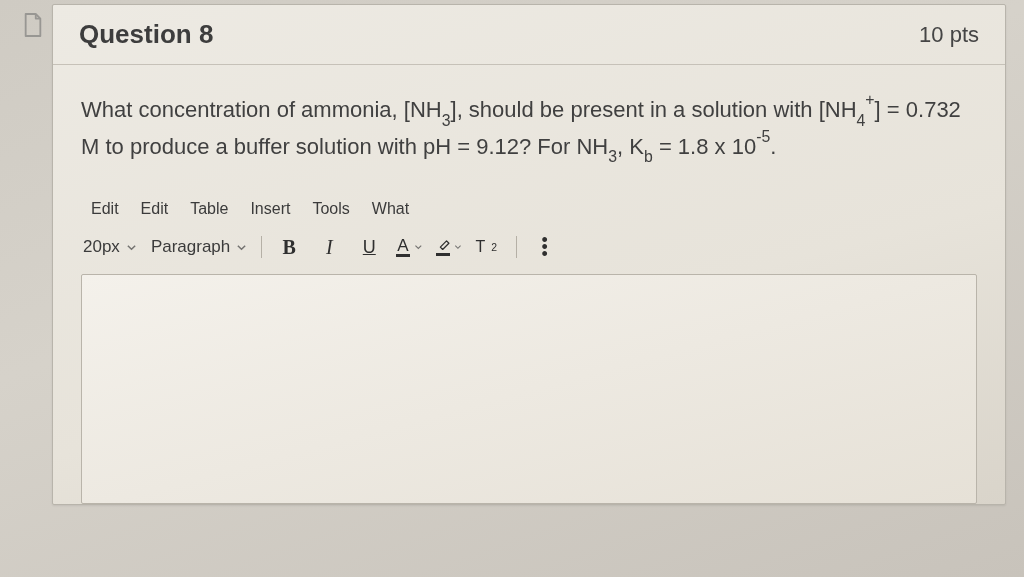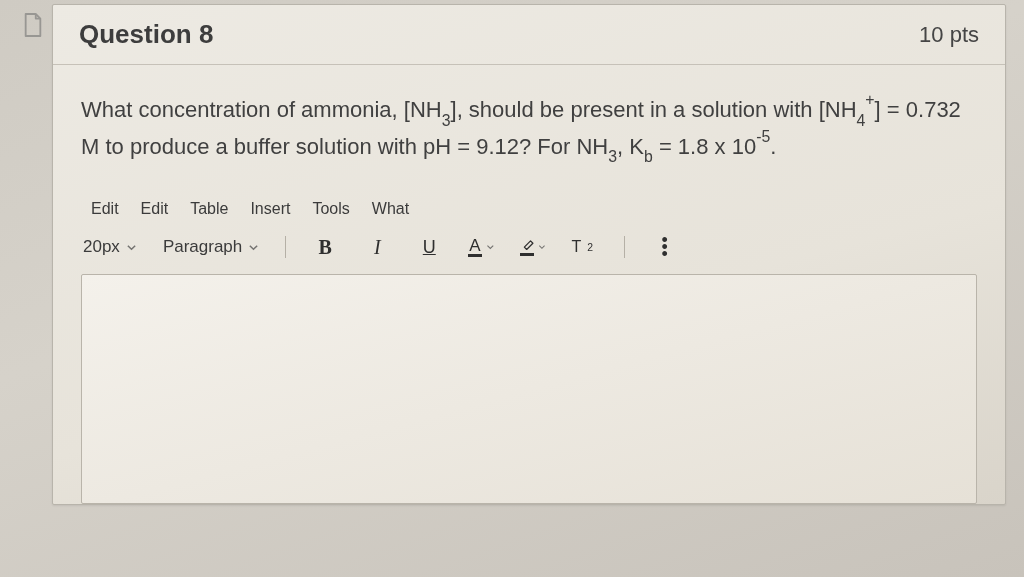--- a/index.html
+++ b/index.html
@@ -62,21 +62,21 @@
     gap: 22px;
     font-size: 16px;
     color: #3b3b3b;
     padding: 0 2px 10px 2px;
     margin-left: 8px;
   }
   .menu-item { cursor: pointer; }
   .toolbar {
     display: flex;
     align-items: center;
-    gap: 26px;
+    gap: 14px;
     padding: 6px 2px 14px 2px;
     font-size: 17px;
     color: #3b3b3b;
   }
   .tb-sel {
     display: inline-flex;
     align-items: center;
     gap: 6px;
     cursor: pointer;
   }

